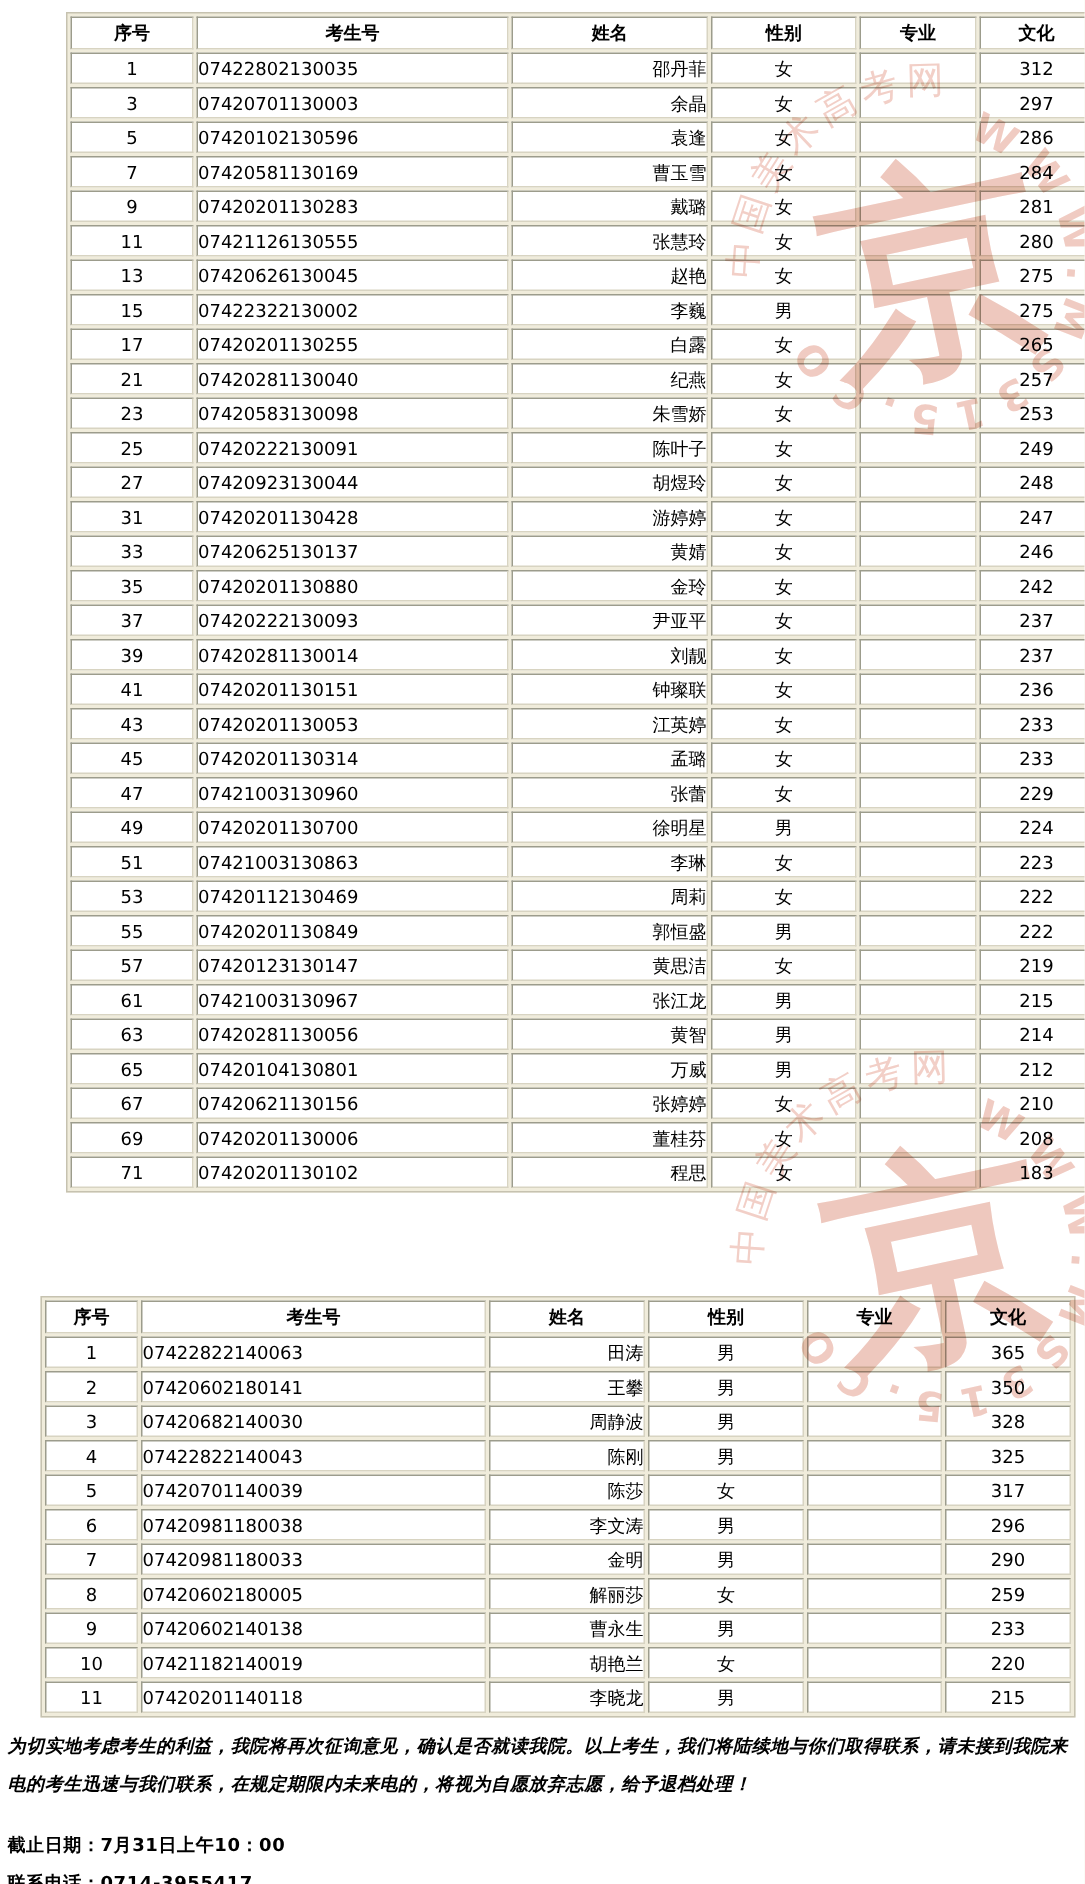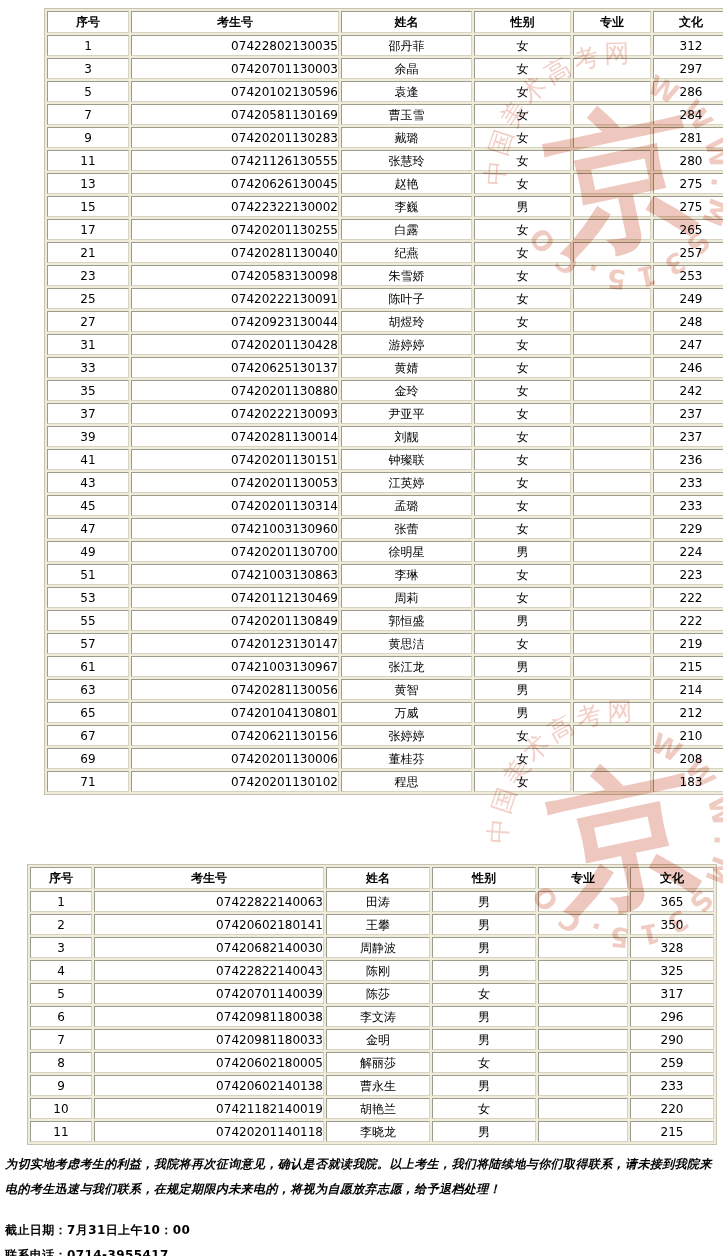--- a/index.html
+++ b/index.html
@@ -27,23 +27,23 @@
     font-size:12px;
     line-height:1;
     overflow:hidden;
     white-space:nowrap;
     padding:0;
   }
   table.score th{height:22px;font-weight:bold;text-align:center;}
   table.score td{height:21px;}
   
   .a0{text-align:center;}
-  td.a1{text-align:right;padding-left:14px;}
+  td.a1{text-align:left;padding-left:14px;}
   th.a1{text-align:center;}
-  td.a2{text-align:center;padding-left:3px;}
+  td.a2{text-align:right;padding-left:3px;}
   .a3{text-align:center;}
   .a4{text-align:left;padding-left:3px;}
   .a5{text-align:center;}
   
   #table1{left:25px;top:8px;width:686px;}
   #table1 col.c0{width:82px;} #table1 col.c1{width:208px;} #table1 col.c2{width:131px;}
   #table1 col.c3{width:97px;}  #table1 col.c4{width:78px;}  #table1 col.c5{width:76px;}
   
   #table2{left:8px;top:864px;width:688px;}
   #table2 col.c0{width:62px;}  #table2 col.c1{width:230px;} #table2 col.c2{width:104px;}

